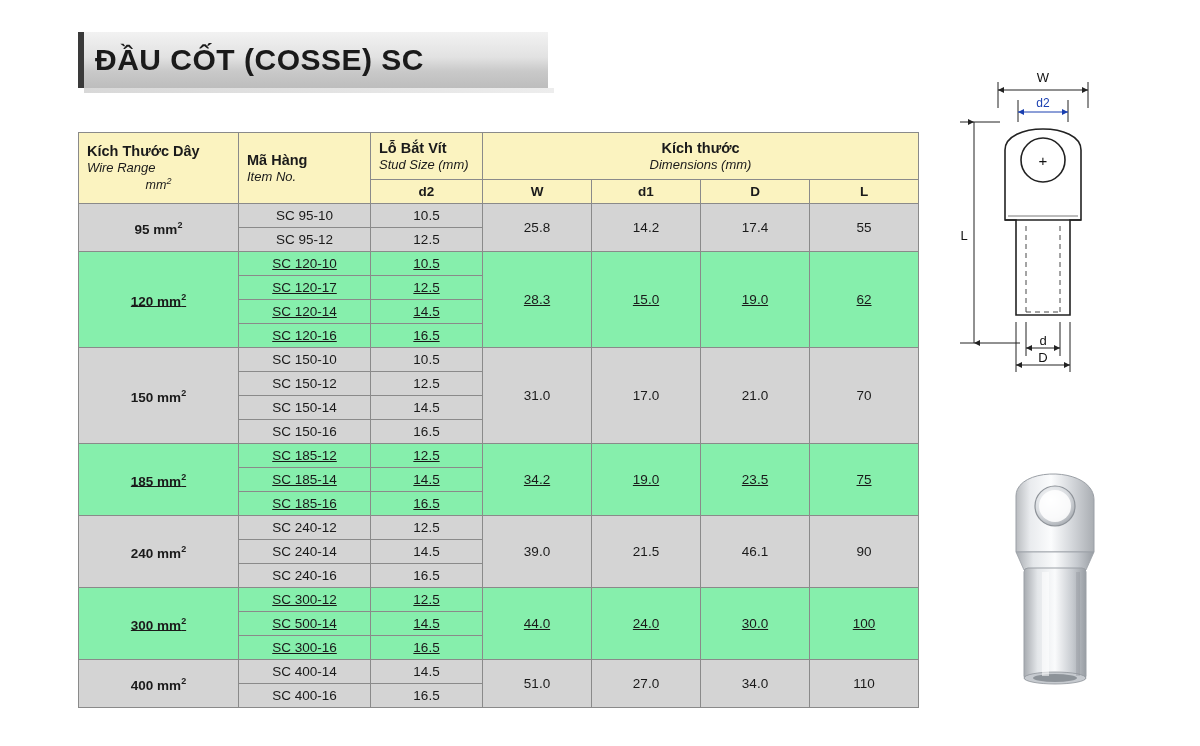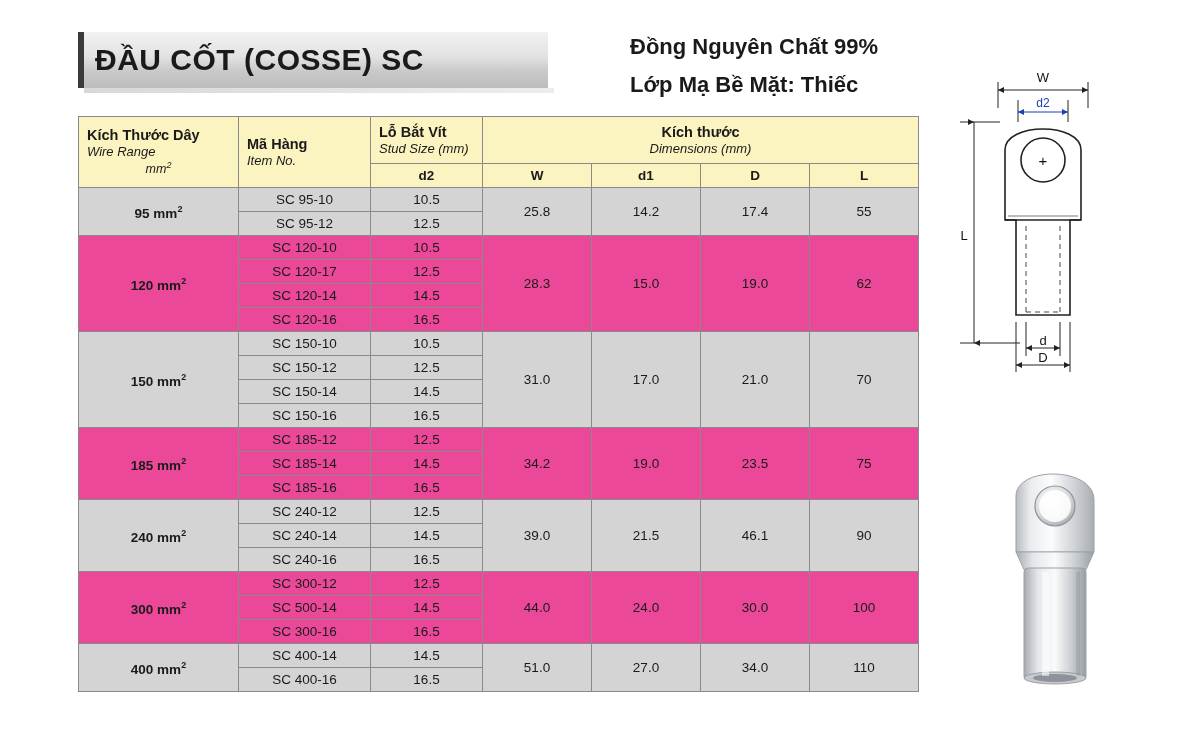--- a/index.html
+++ b/index.html
@@ -70,20 +70,21 @@
   #spec-table-wrap {
     position: absolute;
     left: 78px;
     top: 116px;
     width: 840px;
   }
   table#spec-table {
     border-collapse: collapse;
     width: 840px;
     table-layout: fixed;
+    margin-top: 16px;
   }
   table#spec-table td, table#spec-table th {
     border: 1px solid #8a8a8a;
     text-align: center;
     vertical-align: middle;
     font-size: 13.5px;
     padding: 0;
     height: 24px;
     box-sizing: border-box;
   }
@@ -114,21 +115,21 @@
   }
   .hdr-cell-inner .l3 {
     font-size: 12.5px;
     font-style: italic;
     font-weight: normal;
     display: block;
   }
   .hdr-left { text-align: left; }
 
   .row-shade td { background: #d4d4d4; }
-  .row-plain td { background: #ec4899; }
+  .row-plain td { background: #86efac; text-decoration: underline; }
 
   td.wire-range {
     font-size: 17px;
     font-weight: bold;
   }
   td.item-no {
     font-size: 14px;
   }
   td.num {
     font-size: 14px;
@@ -166,24 +167,20 @@
 </head>
 <body>
 
 <div id="header">
 
   <div id="title-banner">
     <span class="title-text">ĐẦU CỐT (COSSE) SC</span>
   </div>
   <div id="banner-shadow"></div>
 
-  <div id="subtitle-block">
-    <div class="sub-line">Đồng Nguyên Chất 99%</div>
-    <div class="sub-line">Lớp Mạ Bề Mặt:  Thiếc</div>
-  </div>
 
 </div>
 
 <div id="spec-table-wrap">
   <table id="spec-table">
     <colgroup>
       <col style="width:160px">
       <col style="width:132px">
       <col style="width:112px">
       <col style="width:109px">

